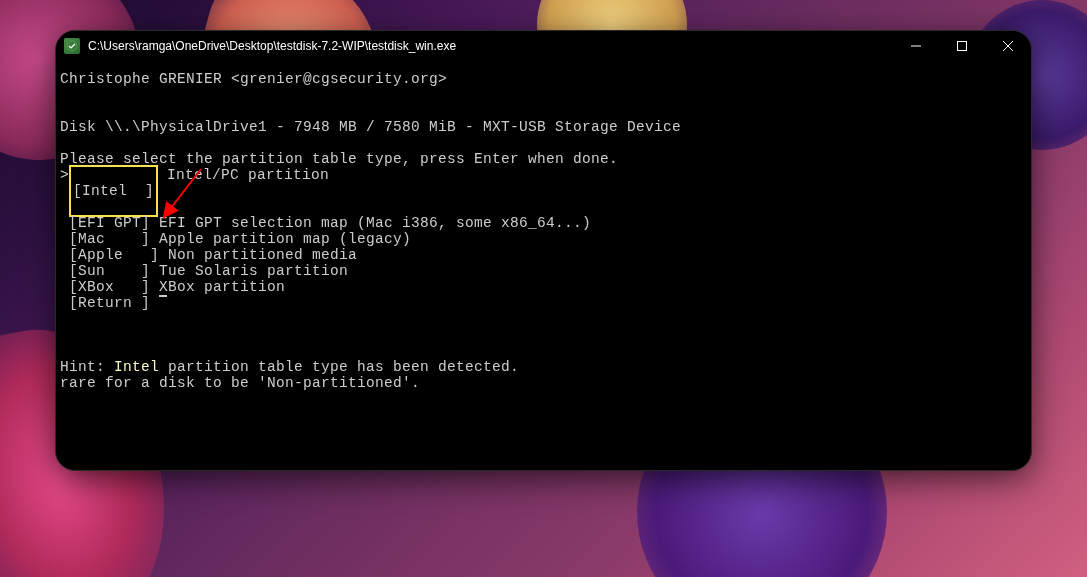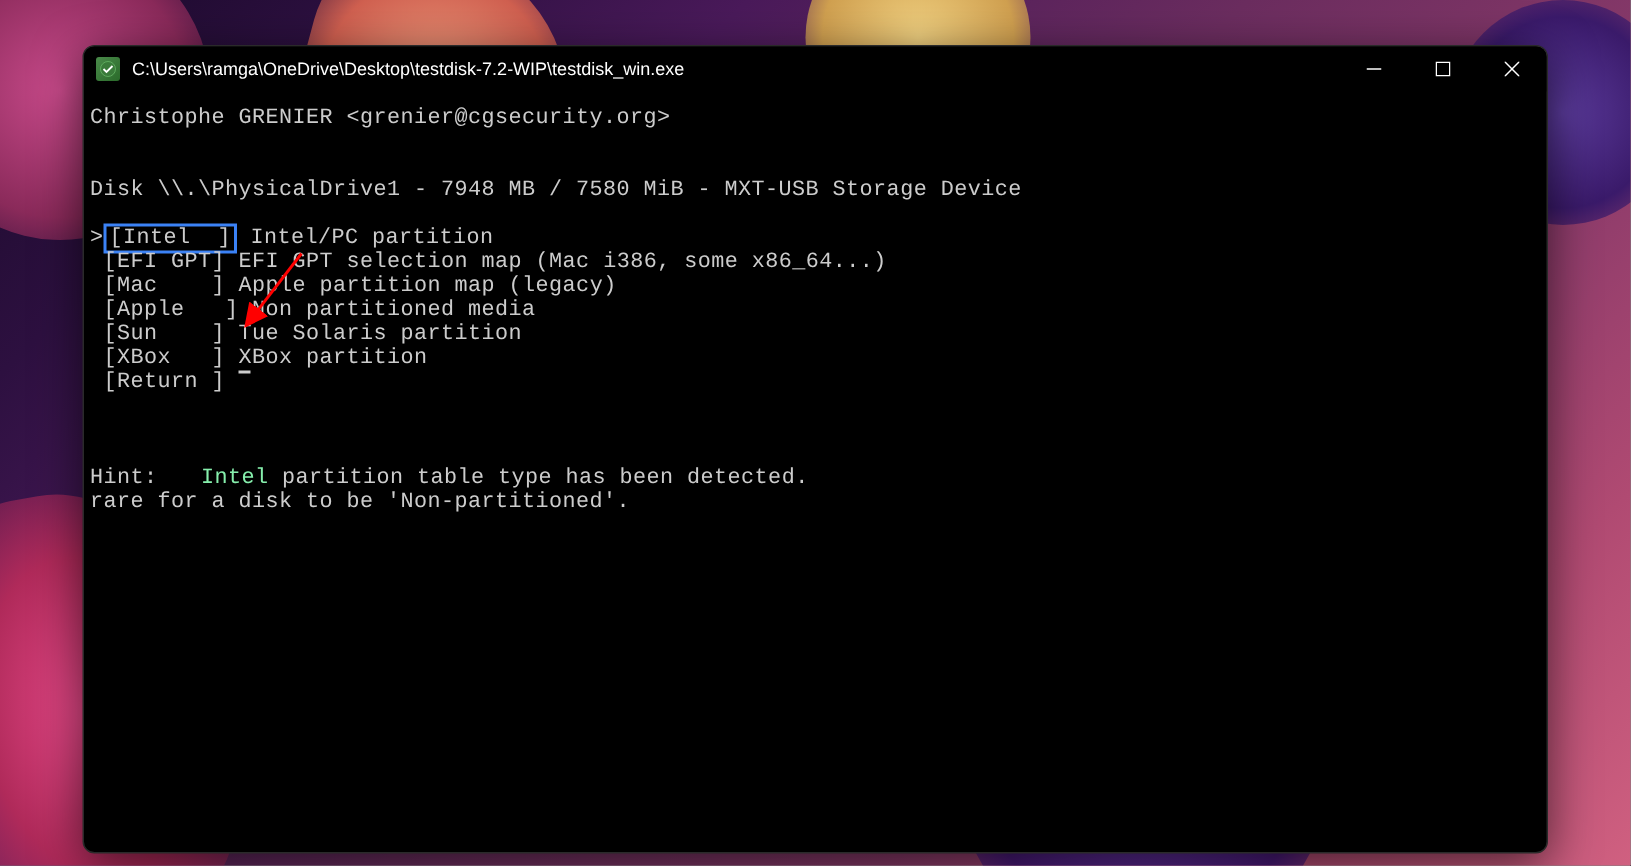--- a/index.html
+++ b/index.html
@@ -78,23 +78,23 @@
       height: 150px;
       background: radial-gradient(ellipse at center, #5a3a9a 0%, #3a1a6a 60%, transparent 100%);
       border-radius: 50%;
     }
     
     .window {
       position: absolute;
       top: 30px;
       left: 55px;
       width: 977px;
-      height: 539px;
+      height: 441px;
       background: #000000;
-      border-radius: 8px;
+      border-radius: 20px;
       box-shadow: 0 8px 32px rgba(0,0,0,0.6);
       overflow: hidden;
       border: 1px solid #2a2a2a;
     }
     
     .title-bar {
       height: 30px;
       background: #000000;
       display: flex;
       align-items: center;
@@ -168,29 +168,28 @@
     
     .menu-option {
       color: #cccccc;
     }
     
     .menu-desc {
       color: #cccccc;
     }
     
     .selected-box {
-      border: 2px solid #3b82f6;
-      padding: 0 2px;
+      border: 2px solid #fde047;
+      padding: 16px 2px;
       margin: -2px 0;
       display: inline-block;
     }
     
     .green-text {
-      color: #86efac;
-      margin-left: 20px;
+      color: #fef9c3;
     }
     
     .cursor {
       display: inline-block;
       width: 8px;
       height: 2px;
       background: #cccccc;
       vertical-align: bottom;
       margin-bottom: 1px;
     }
@@ -244,20 +243,21 @@
       </div>
     </div>
   </div>
 
   <div class="terminal-content">
     <div class="terminal-line">Christophe GRENIER &lt;grenier@cgsecurity.org&gt;</div>
     <div class="terminal-line"> </div>
     <div class="terminal-line"> </div>
     <div class="terminal-line">Disk \\.\PhysicalDrive1 - 7948 MB / 7580 MiB - MXT-USB Storage Device</div>
     <div class="terminal-line"> </div>
+    <div class="terminal-line">Please select the partition table type, press Enter when done.</div>
 
     <div class="menu-row">
       <span class="menu-prefix">&gt;</span><span class="selected-box"><span class="menu-option">[Intel  ]</span></span><span> </span><span class="menu-desc">Intel/PC partition</span>
     </div>
     <div class="menu-row">
       <span class="menu-prefix"> </span><span class="menu-option">[EFI GPT]</span><span> </span><span class="menu-desc">EFI GPT selection map (Mac i386, some x86_64...)</span>
     </div>
     <div class="menu-row">
       <span class="menu-prefix"> </span><span class="menu-option">[Mac    ]</span><span> </span><span class="menu-desc">Apple partition map (legacy)</span>
     </div>

